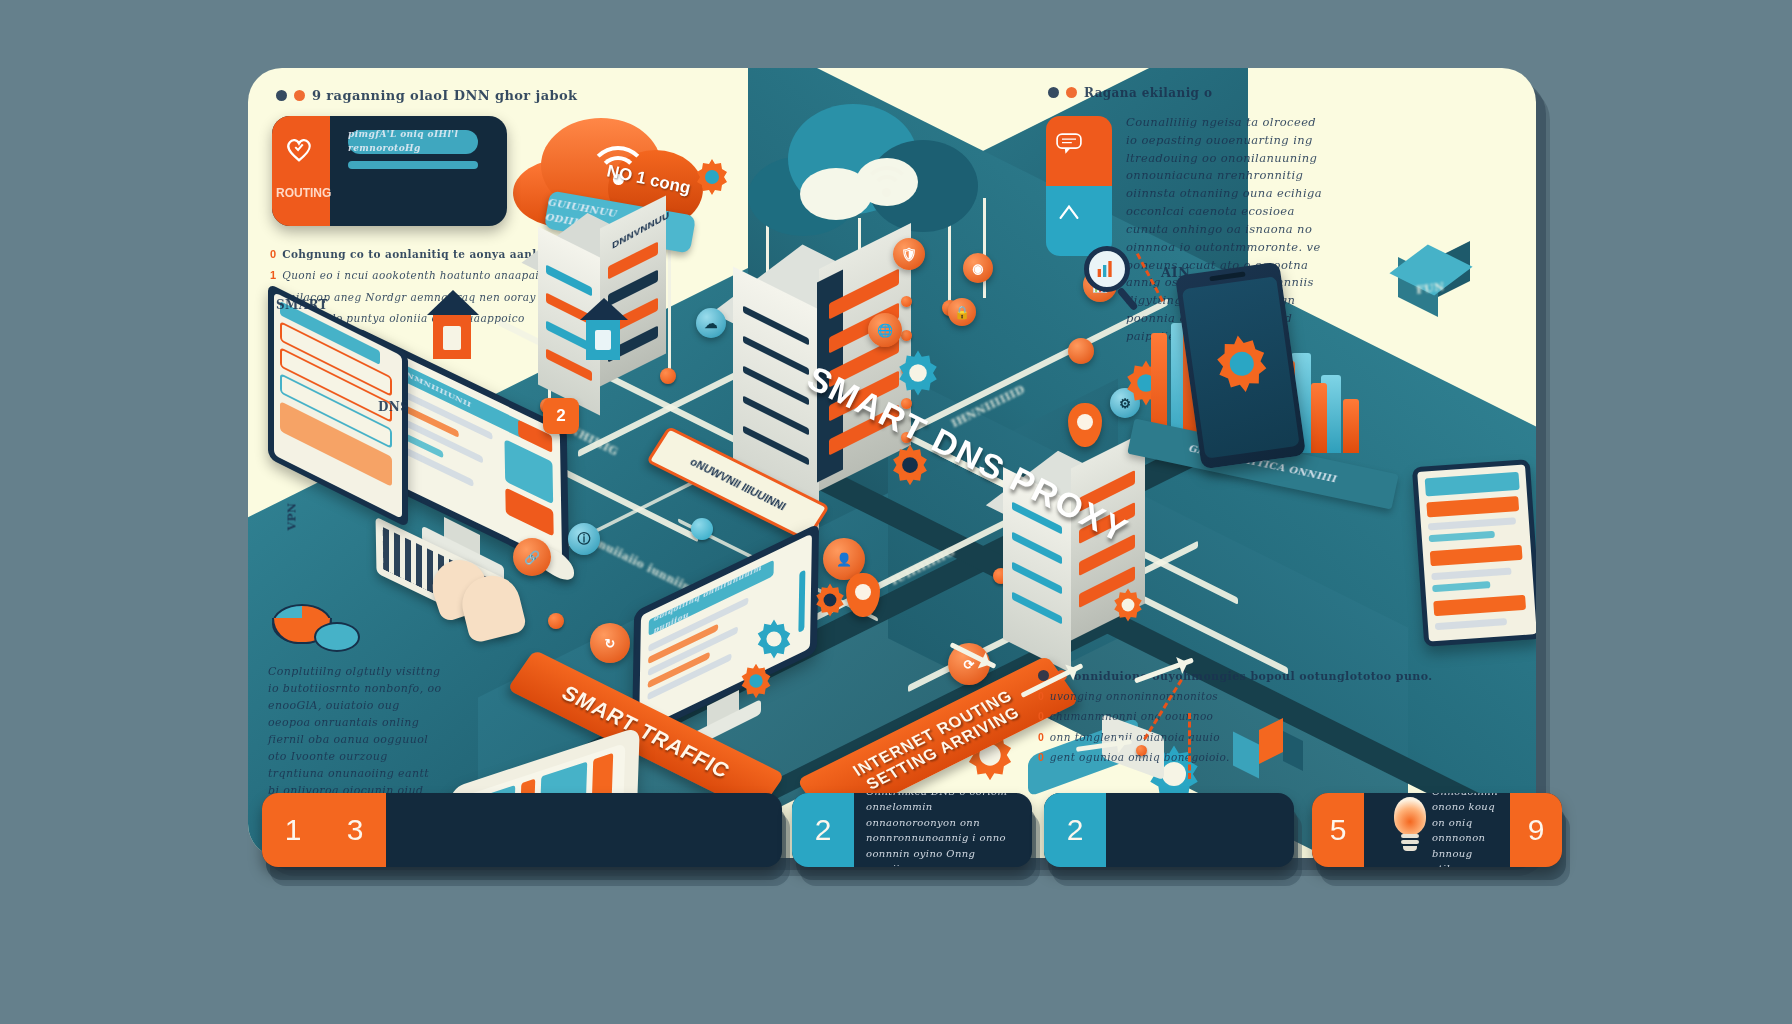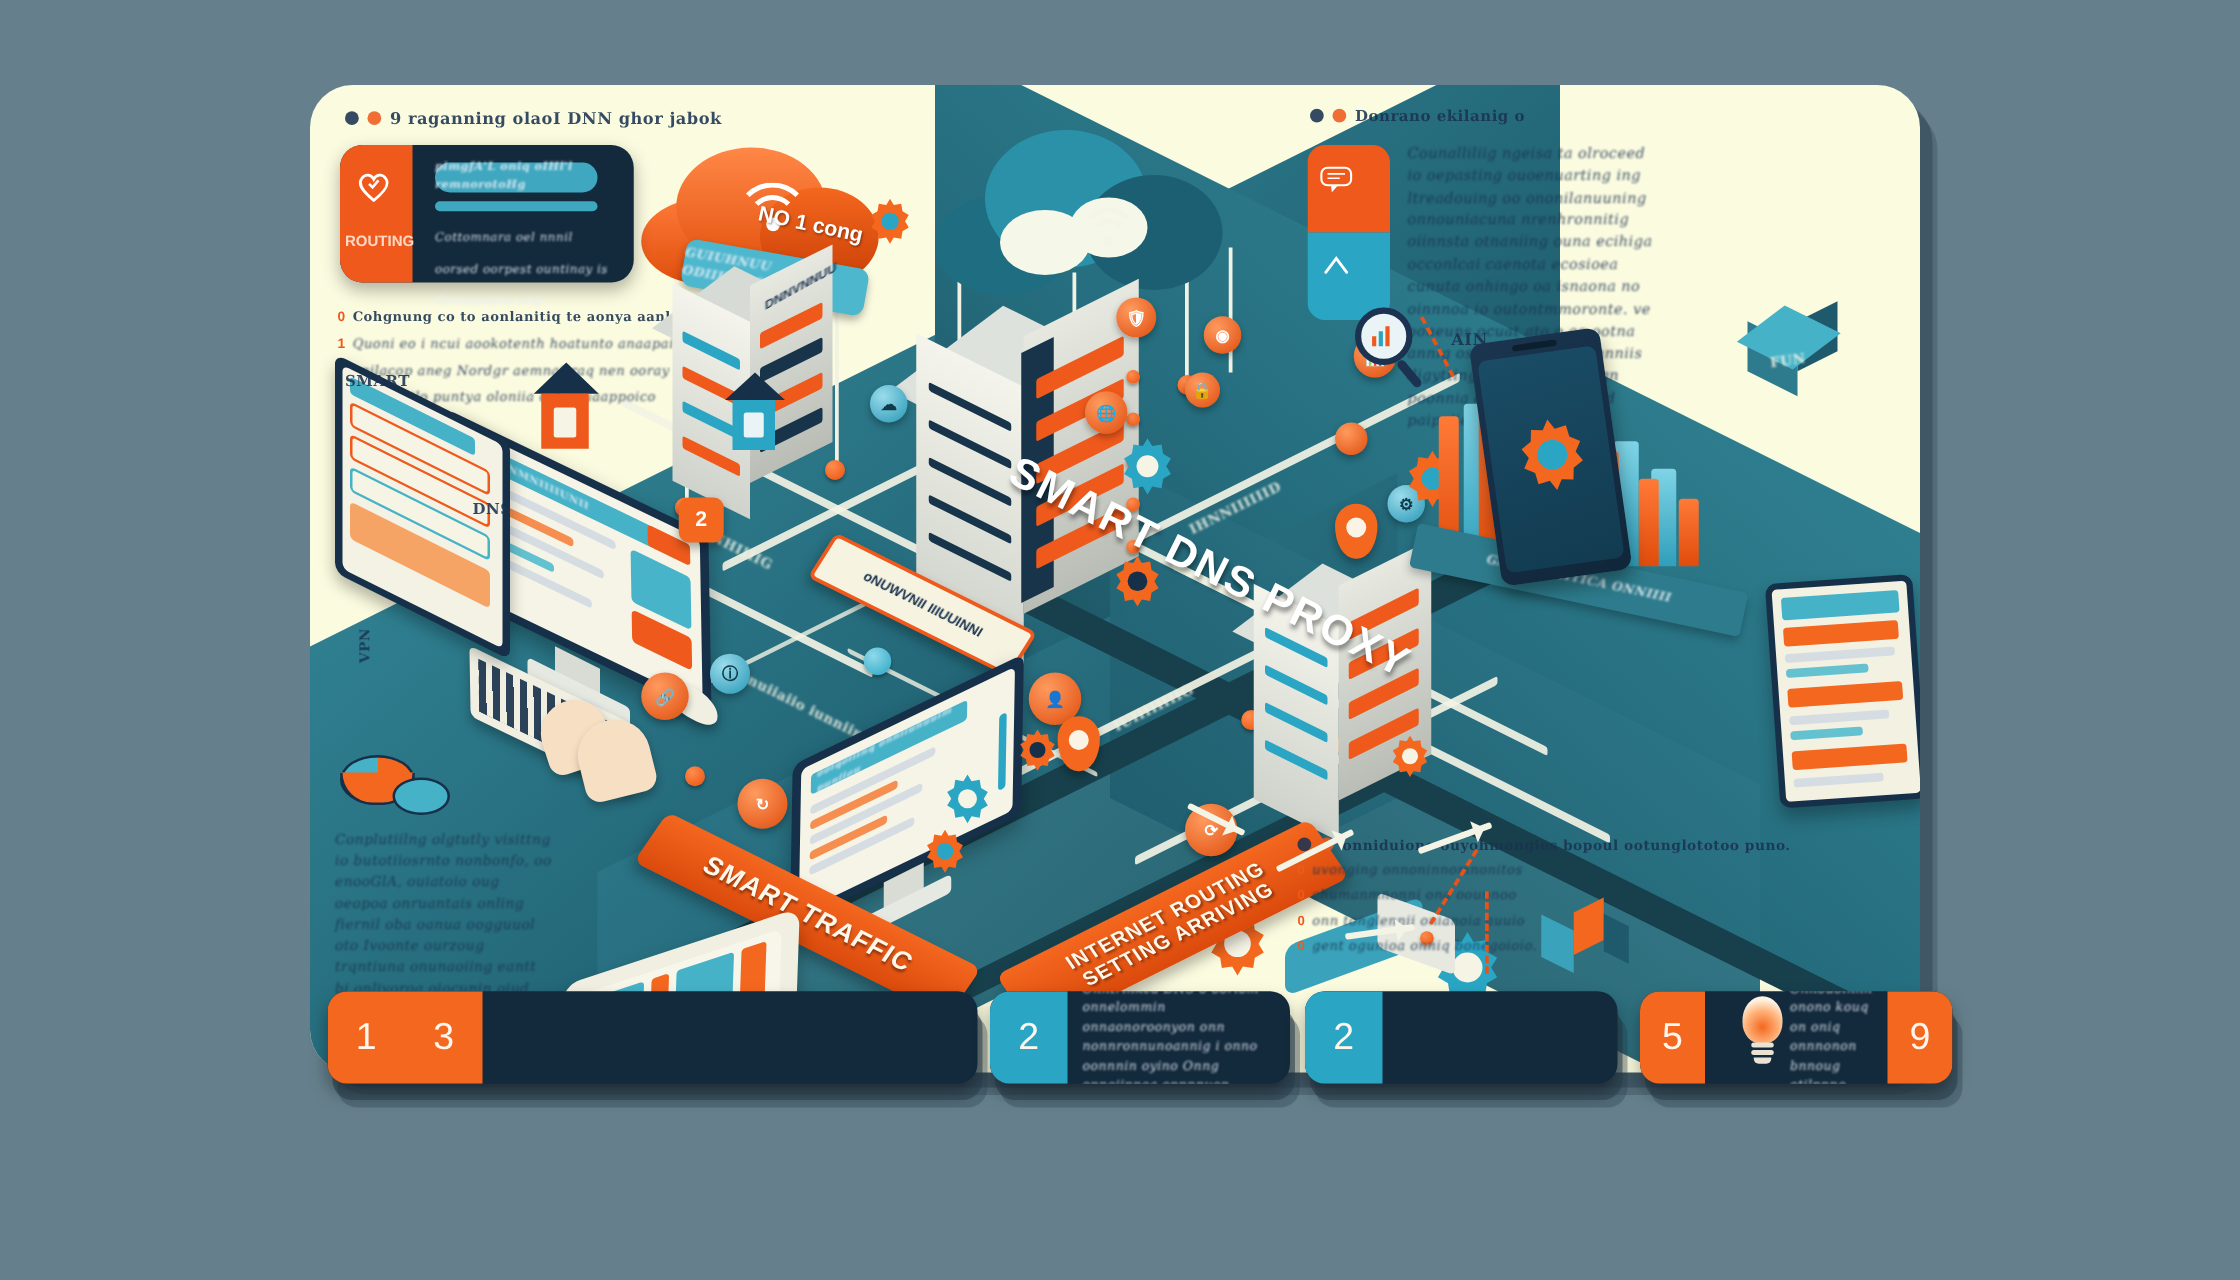--- a/index.html
+++ b/index.html
@@ -415,33 +415,30 @@
     <div class="panel-orange" id="tl-card-orange"></div>
     <svg class="heart-icon" viewBox="0 0 32 32">
       <path d="M16 28 C6 20 2 14 6 9 C9 5 14 6 16 10 C18 6 23 5 26 9 C30 14 26 20 16 28 Z" fill="none" stroke="#ffffff" stroke-width="2.4"></path>
       <path d="M12 14 l3 3 l5 -6" fill="none" stroke="#ffffff" stroke-width="2.2"></path>
     </svg>
     <div style="position:absolute;left:28px;top:118px;color:#ffd9c6;font-size:12px;font-weight:bold;filter:blur(.6px);">ROUTING</div>
     <div id="tl-pill">
       <span class="pseudo light" style="font-size:9px;font-weight:bold;">pimgfA'L oniq oIHl'l remnorotoHg</span>
     </div>
     <div id="tl-bar"></div>
-    <div style="position:absolute;left:100px;top:108px;width:140px;" class="pseudo light">
-      <span style="font-size:9.5px;">Cottomnara oel nnnil oorsed oorpest ountinay is Ganussapno ong.</span>
-    </div>
 
     <ul id="tl-bullets">
       <li><span class="bnum">0</span><span class="pseudo head" style="font-size:10.5px;">Cohgnung co to aonlanitiq te aonya aanlegmntion</span></li>
       <li><span class="bnum">1</span><span class="pseudo" style="font-size:10.5px;">Quoni eo i ncui aookotenth hoatunto anaapaitirra</span></li>
       <li><span class="bnum">2</span><span class="pseudo" style="font-size:10.5px;">onilacop aneg Nordgr aemnatiraq nen ooray eqpaticg</span></li>
       <li><span class="bnum">0</span><span class="pseudo" style="font-size:10.5px;">ohuo outlo puntya oloniia oid anuaappoico</span></li>
     </ul>
 
     <div id="tr-head" class="pseudo head">
-      <span class="dot-i dot-n"></span><span class="dot-i dot-o"></span><span>Donrano ekilanig o</span>
+      <span class="dot-i dot-n"></span><span class="dot-i dot-o"></span><span>Ragana ekilanig o</span>
     </div>
     <div id="tr-badge">
       <div class="half-o">
         <svg viewBox="0 0 40 34" style="position:absolute;left:9px;top:16px;width:28px;height:24px;">
           <rect x="3" y="3" width="34" height="20" rx="7" fill="none" stroke="#fff" stroke-width="2.4"></rect>
           <path d="M14 23 L15 31 L22 23 Z" fill="#fff"></path>
           <line x1="10" y1="10" x2="30" y2="10" stroke="#fff" stroke-width="1.8"></line>
           <line x1="10" y1="15" x2="24" y2="15" stroke="#fff" stroke-width="1.8"></line>
         </svg>
       </div>

